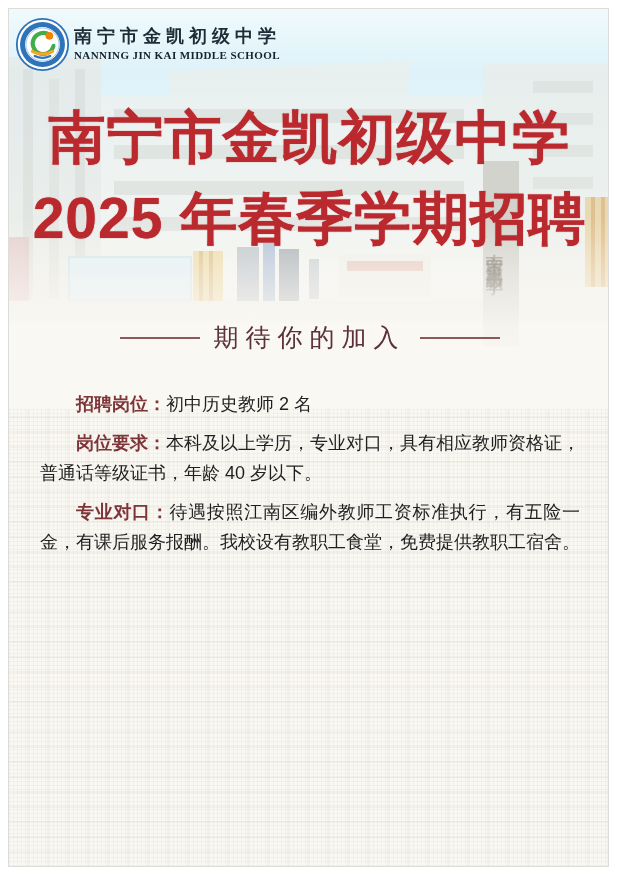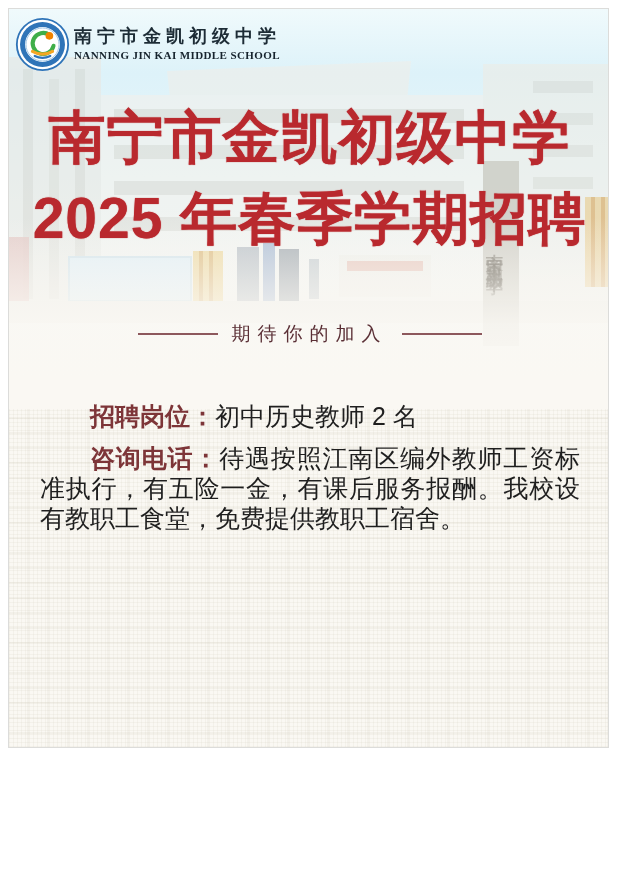--- a/index.html
+++ b/index.html
@@ -1,21 +1,21 @@
 <!DOCTYPE html>
 <html><head>
 <meta charset="utf-8">
 <style>
   html,body{margin:0;padding:0;}
   body{
     width:619px;height:876px;background:#ffffff;position:relative;overflow:hidden;
     font-family:"Liberation Sans","DejaVu Sans",sans-serif;
   }
   .poster{
-    position:absolute;left:8px;top:8px;width:601px;height:740px;
+    position:absolute;left:8px;top:8px;width:601px;height:859px;
     background:#faf8f3;border:1px solid #dcdcda;box-sizing:border-box;overflow:hidden;
   }
   
   .paper-bg{
     position:absolute;inset:0;
     background-color:#faf8f3;
     background-image:
       repeating-linear-gradient(0deg, rgba(186,180,156,0.10) 0 1px, transparent 1px 4px),
       repeating-linear-gradient(90deg, rgba(186,180,156,0.10) 0 1px, transparent 1px 4px),
       repeating-linear-gradient(0deg, transparent 0 13px, rgba(176,170,146,0.10) 13px 15px),
@@ -60,26 +60,26 @@
     text-shadow:0 0 1px #b9292e;
   }
   .title-line + .title-line{margin-top:9px;}
   
   .divider{
     position:absolute;left:0;top:312px;width:601px;z-index:2;
     display:flex;align-items:center;justify-content:center;
   }
   .div-line{width:80px;height:0;border-top:2px solid #8d585c;}
   .div-text{
-    margin:0 14px;font-size:19px;letter-spacing:7px;color:#5b3036;font-weight:500;white-space:nowrap;
+    margin:0 14px;font-size:25px;letter-spacing:7px;color:#5b3036;font-weight:500;white-space:nowrap;
   }
   
   .content{position:absolute;left:31px;top:380px;width:540px;z-index:2;}
   .para{
-    margin:12px 0 9px 0;font-size:25px;line-height:30px;color:#1f1f1f;
+    margin:0 0 9px 0;font-size:18px;line-height:30px;color:#1f1f1f;
     text-align:justify;text-indent:2em;font-weight:500;
   }
   .para .lbl{color:#7d3538;font-weight:bold;}
 </style>
 </head>
 <body>
 
 <div class="poster">
 
   <div class="paper-bg"></div>
@@ -162,16 +162,17 @@
   </div>
 
   <div class="divider">
     <span class="div-line"></span>
     <span class="div-text">期待你的加入</span>
     <span class="div-line"></span>
   </div>
 
   <div class="content">
     <p class="para"><span class="lbl">招聘岗位：</span><span>初中历史教师 2 名</span></p>
-    <p class="para"><span class="lbl">咨询电话：</span><span>待遇按照江南区编外教师工资标准执行，有五险一金，有课后服务报酬。我校设有教职工食堂，免费提供教职工宿舍。</span></p>
+    <p class="para"><span class="lbl">岗位要求：</span><span>本科及以上学历，专业对口，具有相应教师资格证，普通话等级证书，年龄 40 岁以下。</span></p>
+    <p class="para"><span class="lbl">专业对口：</span><span>待遇按照江南区编外教师工资标准执行，有五险一金，有课后服务报酬。我校设有教职工食堂，免费提供教职工宿舍。</span></p>
   </div>
 
 </div>
 
 </body></html>

